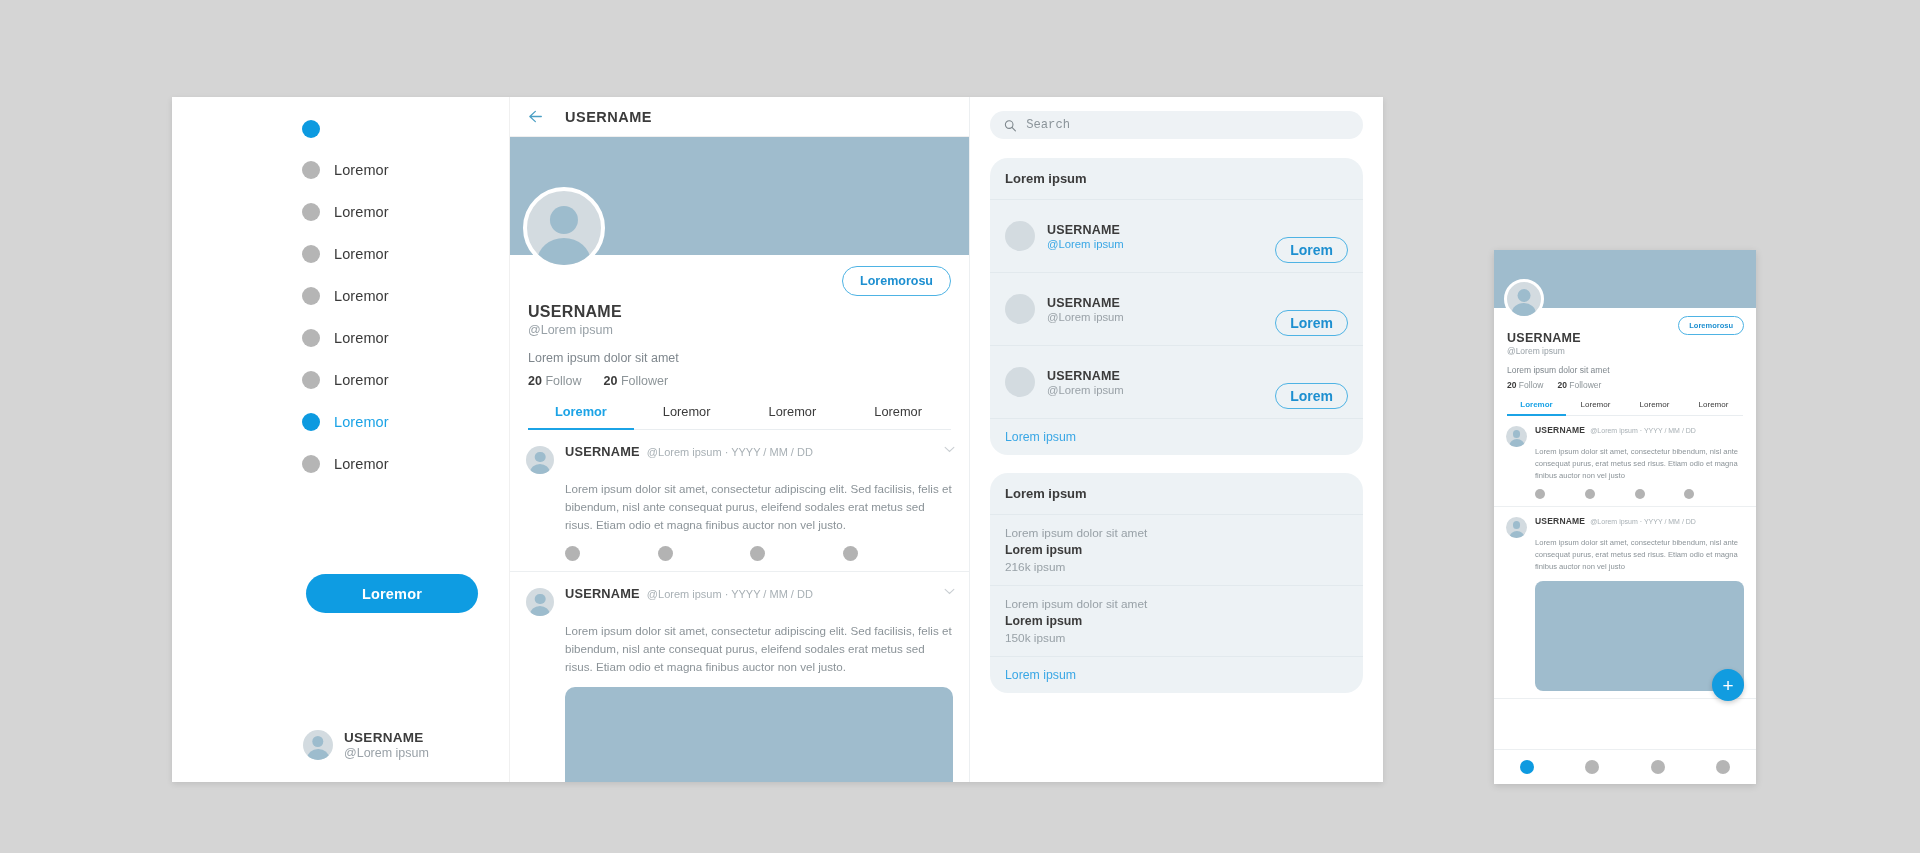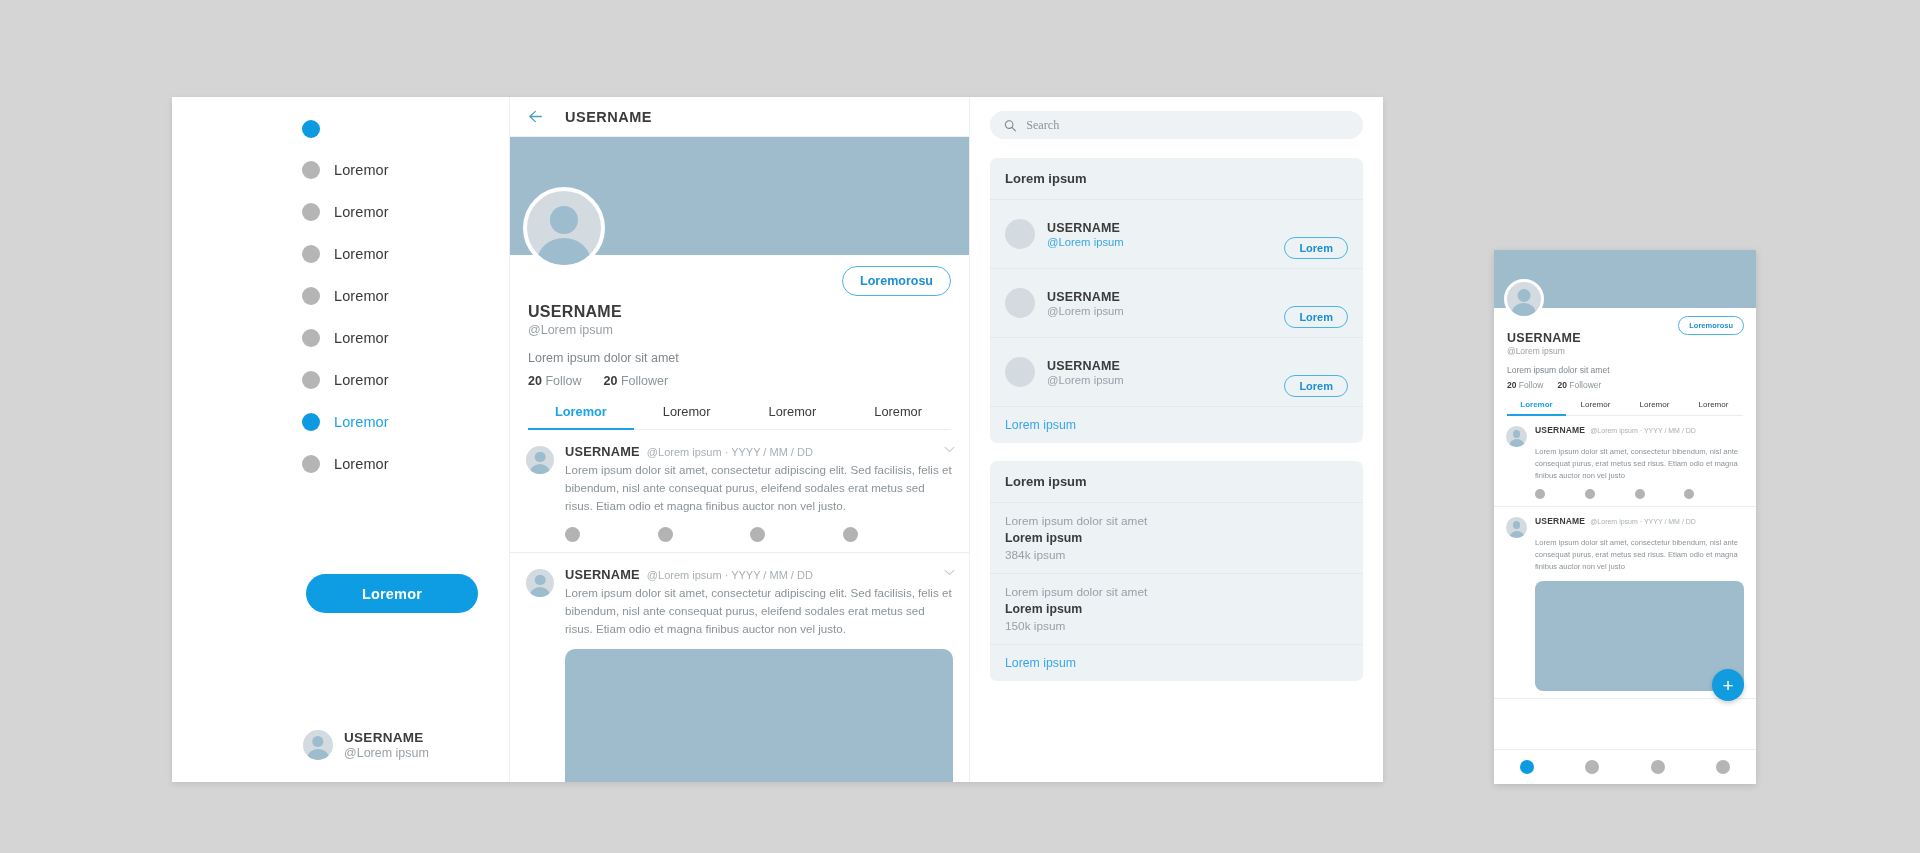--- a/index.html
+++ b/index.html
@@ -122,58 +122,58 @@
     height: 2.5px; background: #1ba3e6;
   }
 
   .post { padding: 14px 16px 10px 16px; border-bottom: 1px solid #eceff1; position: relative; }
   .post-row { display: flex; gap: 11px; }
   .post-avatar { width: 28px; height: 28px; margin-top: 2px; }
   .post-main { flex: 1; min-width: 0; }
   .post-meta { display: flex; align-items: baseline; gap: 7px; }
   .post-user { font-size: 12.8px; font-weight: 700; color: #3b3b3b; letter-spacing: .2px; }
   .post-sub { font-size: 11px; color: #a8b0b5; }
-  .post-text { font-size: 11.6px; line-height: 1.55; color: #8b9398; margin-top: 2px; }
+  .post-text { font-size: 11.6px; line-height: 1.55; color: #8b9398; margin-top: 21px; }
   .post-actions { display: flex; margin-top: 12px; padding-right: 18px; }
   .act-dot { flex: 1; }
   .act-dot i { display: block; width: 15px; height: 15px; border-radius: 50%; background: #b3b3b3; }
   .chev { position: absolute; right: 14px; top: 16px; width: 11px; height: 7px; cursor: pointer; }
   .post-img { height: 150px; border-radius: 10px; background: #9fbccd; margin-top: 11px; }
 
   
   .rail { flex: 1; background: #fff; padding: 14px 20px 0 20px; }
   .search-box {
     display: flex; align-items: center; gap: 10px;
     height: 28px; border-radius: 15px; background: #eef2f5;
     padding: 0 14px; margin-bottom: 19px;
   }
   .search-box input {
     border: none; background: transparent; outline: none;
-    font-family: Liberation Serif, serif; font-size: 12.2px; color: #0f766e; width: 100%;
+    font-family: Liberation Mono, monospace; font-size: 12.2px; color: #0f766e; width: 100%;
   }
   .search-box input::placeholder { color: #8b949a; }
 
-  .card { background: #edf2f5; border-radius: 7px; overflow: hidden; margin-bottom: 18px; }
+  .card { background: #edf2f5; border-radius: 18px; overflow: hidden; margin-bottom: 18px; }
   .card-head {
     font-size: 13px; font-weight: 700; color: #3b3b3b;
     padding: 13px 15px; border-bottom: 1px solid #e2e9ed;
   }
   .sug {
     display: flex; align-items: center; gap: 12px;
     padding: 9px 15px; border-bottom: 1px solid #e2e9ed; cursor: pointer;
   }
   .sug .avatar { width: 30px; height: 30px; }
   .sug-txt { flex: 1; }
   .sug-name { font-size: 12.5px; font-weight: 700; color: #3b3b3b; letter-spacing: .2px; }
   .sug-handle { font-size: 11.3px; color: #9aa2a8; margin-top: 1px; }
   .sug-handle.blue { color: #3aa7e5; }
   .sug-btn {
     padding: 4px 14px; border-radius: 13px;
     border: 1.3px solid #4eb3e4; background: transparent;
-    color: #1d8fd0; font-size: 11px; font-weight: 600;
+    color: #1d8fd0; font-size: 14px; font-weight: 600;
     font-family: inherit; cursor: pointer; margin-top: 28px;
   }
   .card-more {
     padding: 11px 15px; font-size: 12.3px;
     color: #3aa7e5; cursor: pointer;
   }
   .trend { padding: 11px 15px; border-bottom: 1px solid #e2e9ed; cursor: pointer; }
   .trend-top { font-size: 11.8px; color: #98a1a7; }
   .trend-mid { font-size: 12.3px; font-weight: 700; color: #3b3b3b; margin-top: 3px; }
   .trend-bot { font-size: 11.8px; color: #98a1a7; margin-top: 3px; }
@@ -406,21 +406,21 @@
           <button class="sug-btn">Lorem</button>
         </div>
         <div class="card-more">Lorem ipsum</div>
       </div>
 
       <div class="card">
         <div class="card-head">Lorem ipsum</div>
         <div class="trend">
           <div class="trend-top">Lorem ipsum dolor sit amet</div>
           <div class="trend-mid">Lorem ipsum</div>
-          <div class="trend-bot">384k ipsum</div>
+          <div class="trend-bot">216k ipsum</div>
         </div>
         <div class="trend">
           <div class="trend-top">Lorem ipsum dolor sit amet</div>
           <div class="trend-mid">Lorem ipsum</div>
           <div class="trend-bot">150k ipsum</div>
         </div>
         <div class="card-more">Lorem ipsum</div>
       </div>
     </div>
   </div>

